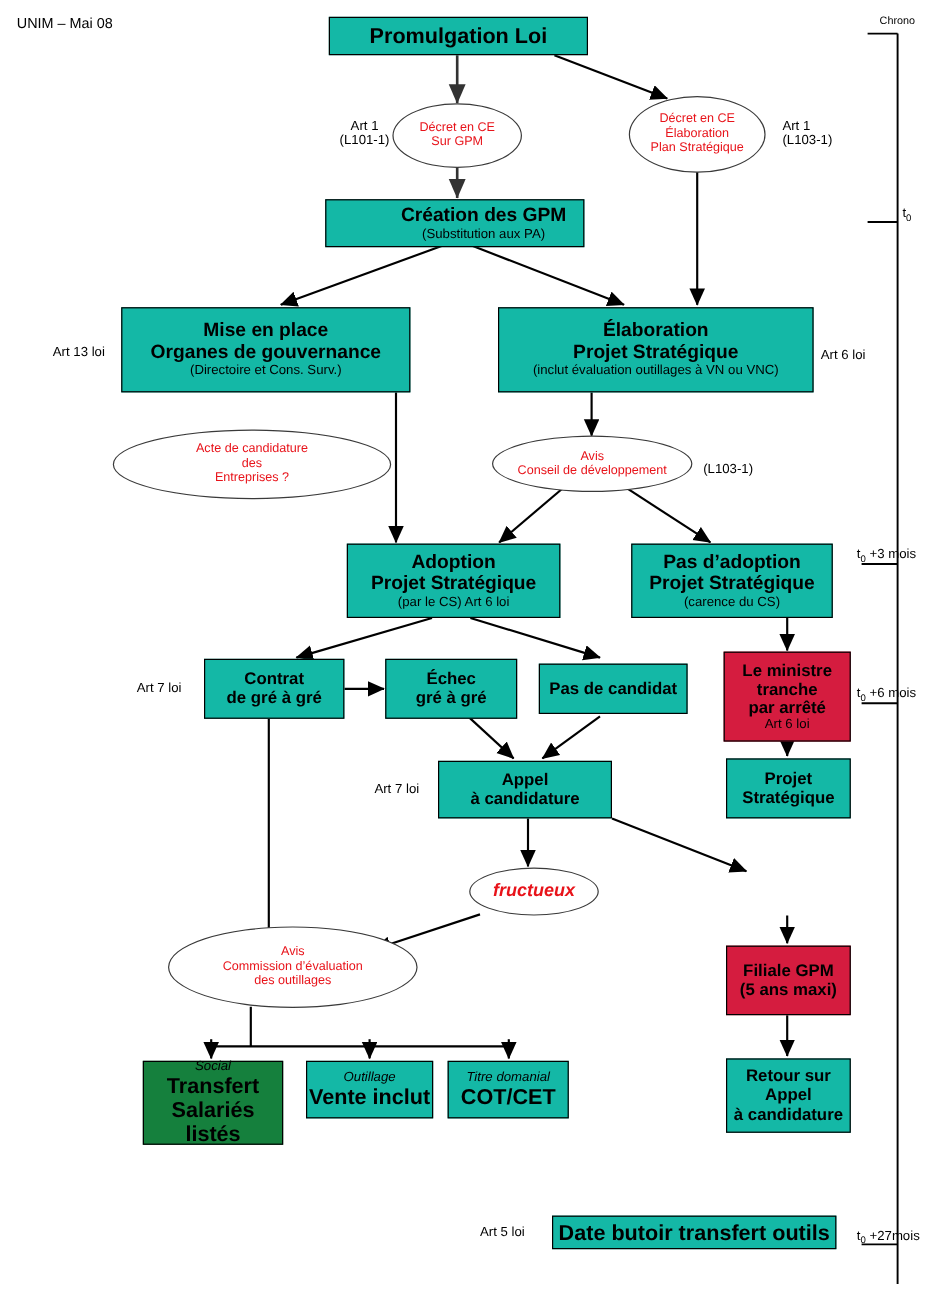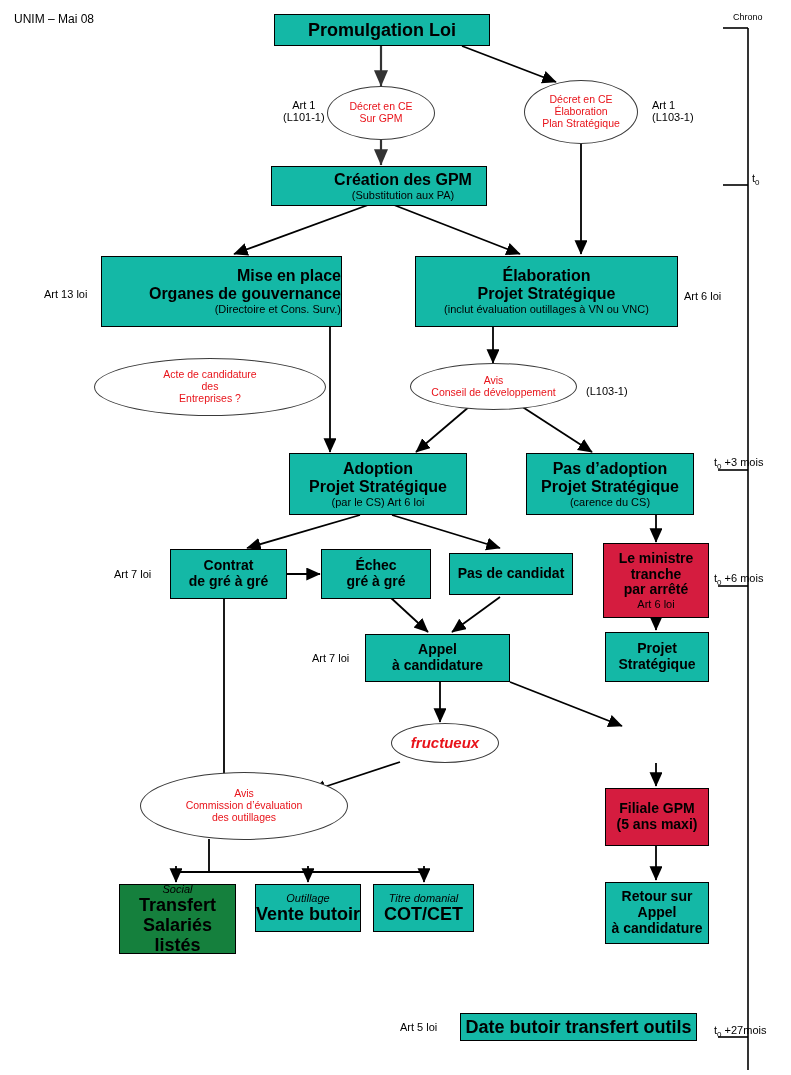--- a/index.html
+++ b/index.html
@@ -141,21 +141,21 @@
   <div class="ann" style="left:652px;top:99px;text-align:left;">
     <div>Art 1</div>
     <div>(L103-1)</div>
   </div>
 
   <div class="node box" style="left:271px;top:166px;width:216px;height:40px;padding-left:48px;">
     <div class="t-big">Création des GPM</div>
     <div class="t-sm">(Substitution aux PA)</div>
   </div>
 
-  <div class="node box" style="left:101px;top:256px;width:241px;height:71px;align-items:flex-end;">
+  <div class="node box" style="left:101px;top:256px;width:241px;height:71px;">
     <div class="t-big">Mise en place</div>
     <div class="t-big">Organes de gouvernance</div>
     <div class="t-sm">(Directoire et Cons. Surv.)</div>
   </div>
 
   <div class="ann" style="left:44px;top:288px;">Art 13 loi</div>
 
   <div class="node box" style="left:415px;top:256px;width:263px;height:71px;">
     <div class="t-big">Élaboration</div>
     <div class="t-big">Projet Stratégique</div>
@@ -241,21 +241,21 @@
   </div>
 
   <div class="node box green" style="left:119px;top:884px;width:117px;height:70px;">
     <div class="t-ital">Social</div>
     <div class="t-xl">Transfert</div>
     <div class="t-xl">Salariés listés</div>
   </div>
 
   <div class="node box" style="left:255px;top:884px;width:106px;height:48px;">
     <div class="t-ital">Outillage</div>
-    <div class="t-xl">Vente butoir</div>
+    <div class="t-xl">Vente inclut</div>
   </div>
 
   <div class="node box" style="left:373px;top:884px;width:101px;height:48px;">
     <div class="t-ital">Titre domanial</div>
     <div class="t-xl">COT/CET</div>
   </div>
 
   <div class="node box" style="left:605px;top:882px;width:104px;height:62px;">
     <div class="t-med">Retour sur</div>
     <div class="t-med">Appel</div>

